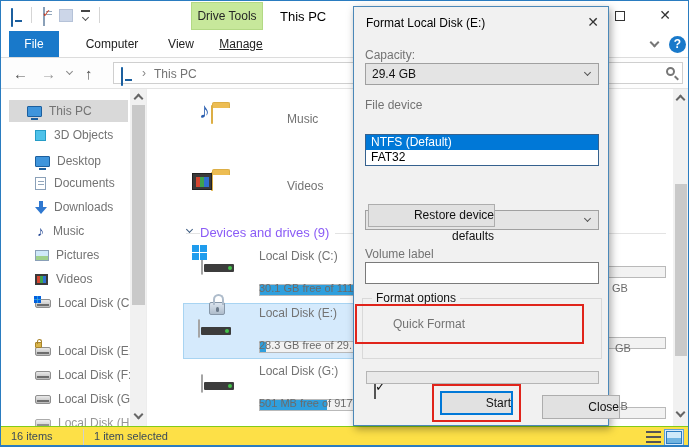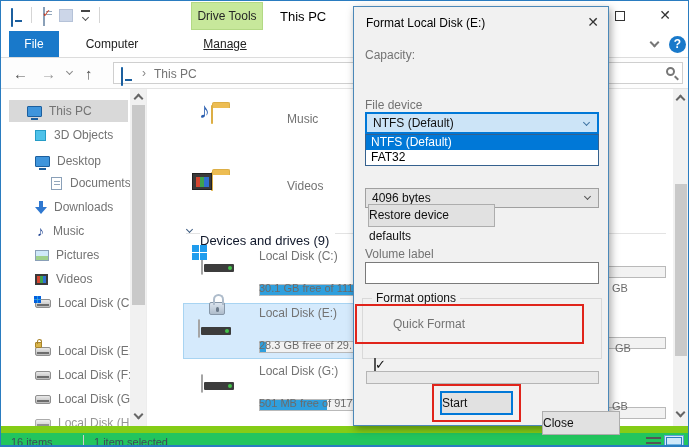--- a/index.html
+++ b/index.html
@@ -82,40 +82,40 @@
 
   
   .side-item{position:absolute;height:24px;display:flex;align-items:center;}
   .side-sel{position:absolute;background:#d9d9d9;}
   .cap-bar{border:1px solid #b9b9b9;background:#f2f2f2;position:relative;}
   .cap-fill{height:100%;background:#2f9fdd;}
   .tile-sel{background:#d5eafc;border:1px solid #a8d4f2;}
   .scroll{background:#f1f1f1;}
   .thumb{background:#c9c9c9;}
   .grp-line{height:1px;background:#e3e3e3;}
-  .grp-txt{font-size:13px;color:#0f172a;background:#fff;padding-right:6px;margin-top:8px;}
-
-  
-  .statusbar{background:#22c55e;border-top:7px solid #84cc16;}
+  .grp-txt{font-size:13px;color:#8b5cf6;background:#fff;padding-right:6px;}
+
+  
+  .statusbar{background:#fde047;border-top:1px solid #84cc16;}
   .vdiv{width:1px;background:#d0d0d0;}
   .i-viewdet{width:15px;height:12px;background:
      repeating-linear-gradient(#555 0 2px,transparent 2px 5px);}
   .i-viewthumb{width:16px;height:13px;border:1px solid #2a7cc0;background:linear-gradient(#cfe9f9 55%,#6fb3e0 55%);}
   .viewbtn-sel{outline:1px solid #5e9fd8;background:#d7eafa;}
 
   
   #dlg{position:absolute;left:352px;top:5px;width:256px;height:420px;background:#f1f1f1;border:1px solid #4b88b8;box-shadow:2px 3px 8px rgba(0,0,0,.35);z-index:10;}
   .dlg-title{font-size:12px;color:#000;}
   .combo{background:#e4e4e4;border:1px solid #a0a0a0;display:flex;align-items:center;padding-left:6px;font-size:12px;color:#111;position:relative;}
   .combo .chev{position:absolute;right:8px;top:6px;border-color:#555;}
   .combo.focus{background:#cce4f7;border:2px solid #0078d7;}
   .ddlist{background:#fff;border:1px solid #35618e;}
   .ddrow{height:15px;font-size:12px;line-height:15px;padding-left:5px;}
   .ddrow.sel{background:#0078d7;color:#fff;}
-  .btn{background:#e1e1e1;border:1px solid #adadad;font-size:12px;color:#111;text-align:left;}
+  .btn{background:#e1e1e1;border:1px solid #adadad;font-size:12px;color:#111;text-align:right;}
   .btn.focus{border:2px solid #0078d7;}
   .groupbox{border:1px solid #d9d9d9;}
   .gb-label{font-size:12px;color:#111;background:#f1f1f1;padding:0 4px;}
   .cb{width:13px;height:13px;background:#fff;border:1px solid #555;position:relative;}
   .cb.checked::after{content:"✓";position:absolute;left:0px;top:-2px;font-size:13px;color:#111;}
   .redbox{border:2px solid #e0241b;z-index:12;}
   .progress{background:#e9e9e9;border:1px solid #b5b5b5;}
   .input{background:#fff;border:1px solid #7a7a7a;}
   .input input{border:0;outline:0;width:100%;height:100%;font-size:12px;background:transparent;}
 </style>
@@ -137,21 +137,22 @@
     <div class="a drive-tools" style="left:190px;top:1px;width:72px;height:28px;">Drive Tools</div>
     <div class="a win-title" style="left:279px;top:8px;">This PC</div>
 
     <div class="a" style="left:605px;top:2px;width:28px;height:24px;text-align:center;"><span class="btn-max" style="display:inline-block;margin-top:8px;"></span></div>
     <div class="a glyph-x" style="left:650px;top:7px;width:28px;text-align:center;">✕</div>
   </div>
 
   <div class="a ribbon-row" style="left:0;top:30px;width:689px;height:27px;">
     <div class="a tab-file" style="left:8px;top:0;width:50px;height:26px;">File</div>
     <div class="a tab-plain" style="left:75px;top:0;width:72px;height:26px;">Computer</div>
-    <div class="a tab-plain" style="left:196px;top:0;width:56px;height:26px;text-decoration:underline;">Manage</div>
+    <div class="a tab-plain" style="left:155px;top:0;width:50px;height:26px;">View</div>
+    <div class="a tab-plain" style="left:212px;top:0;width:56px;height:26px;text-decoration:underline;">Manage</div>
     <span class="a chev" style="left:650px;top:8px;border-color:#777;"></span>
     <div class="a help" style="left:668px;top:5px;">?</div>
   </div>
 
   <div class="a navbar" style="left:0;top:57px;width:689px;height:31px;">
     <span class="a navglyph" style="left:12px;top:8px;">←</span>
     <span class="a navglyph dim" style="left:40px;top:8px;">→</span>
     <span class="a chev small" style="left:66px;top:11px;border-color:#888;"></span>
     <span class="a navglyph" style="left:84px;top:8px;">↑</span>
     <div class="a addr" style="left:112px;top:4px;width:488px;height:22px;">
@@ -173,21 +174,21 @@
         <span class="txt" style="margin-left:7px;">This PC</span>
       </div>
     <div class="side-item" style="left:34px;top:34px;">
         <span class="i-cube"></span>
         <span class="txt" style="margin-left:8px;">3D Objects</span>
       </div>
     <div class="side-item" style="left:34px;top:60px;">
         <span class="i-monitor"></span>
         <span class="txt" style="margin-left:7px;">Desktop</span>
       </div>
-    <div class="side-item" style="left:50px;top:82px;">
+    <div class="side-item" style="left:34px;top:82px;">
         <span class="i-doc"></span>
         <span class="txt" style="margin-left:8px;">Documents</span>
       </div>
     <div class="side-item" style="left:34px;top:106px;">
         <span class="i-down"></span>
         <span class="txt" style="margin-left:7px;">Downloads</span>
       </div>
     <div class="side-item" style="left:36px;top:130px;">
         <span class="i-note">♪</span>
         <span class="txt" style="margin-left:9px;">Music</span>
@@ -296,20 +297,24 @@
     <span class="a viewbtn-sel" style="left:664px;top:3px;width:18px;height:15px;">
         <span class="i-viewthumb" style="margin:1px;display:block;"></span>
       </span>
   </div>
 
   <div id="dlg">
     <span class="a dlg-title" style="left:12px;top:9px;">Format Local Disk (E:)</span>
     <span class="a glyph-x" style="left:228px;top:8px;width:22px;text-align:center;">✕</span>
 
     <span class="a txt" style="left:11px;top:41px;">Capacity:</span>
+    <div class="a combo" style="left:11px;top:56px;width:234px;height:22px;">
+      <span>29.4 GB</span>
+        <span class="chev small"></span>
+    </div>
 
     <span class="a txt" style="left:11px;top:91px;">File device</span>
     <div class="a combo focus" style="left:11px;top:105px;width:234px;height:22px;">
       <span>NTFS (Default)</span>
         <span class="chev small" style="border-color:#3f74a3;"></span>
     </div>
     <div class="a ddlist" style="left:11px;top:127px;width:234px;">
       <div class="ddrow sel">NTFS (Default)</div>
       <div class="ddrow">FAT32</div>
     </div>
@@ -327,17 +332,17 @@
 
     <div class="a groupbox" style="left:8px;top:291px;width:240px;height:61px;"></div>
     <span class="a gb-label" style="left:18px;top:284px;">Format options</span>
     <span class="a cb checked" style="left:20px;top:310px;"></span>
     <span class="a txt" style="left:39px;top:310px;">Quick Format</span>
     <div class="a redbox" style="left:1px;top:297px;width:229px;height:40px;"></div>
 
     <div class="a progress" style="left:12px;top:364px;width:233px;height:13px;"></div>
 
     <div class="a btn focus" style="left:86px;top:384px;width:73px;height:24px;line-height:20px;">Start</div>
-    <div class="a btn" style="left:188px;top:404px;width:78px;height:24px;line-height:22px;">Close</div>
+    <div class="a btn" style="left:188px;top:388px;width:78px;height:24px;line-height:22px;">Close</div>
     <div class="a redbox" style="left:78px;top:377px;width:89px;height:38px;"></div>
   </div>
 
 </div>
 
 </body></html>

